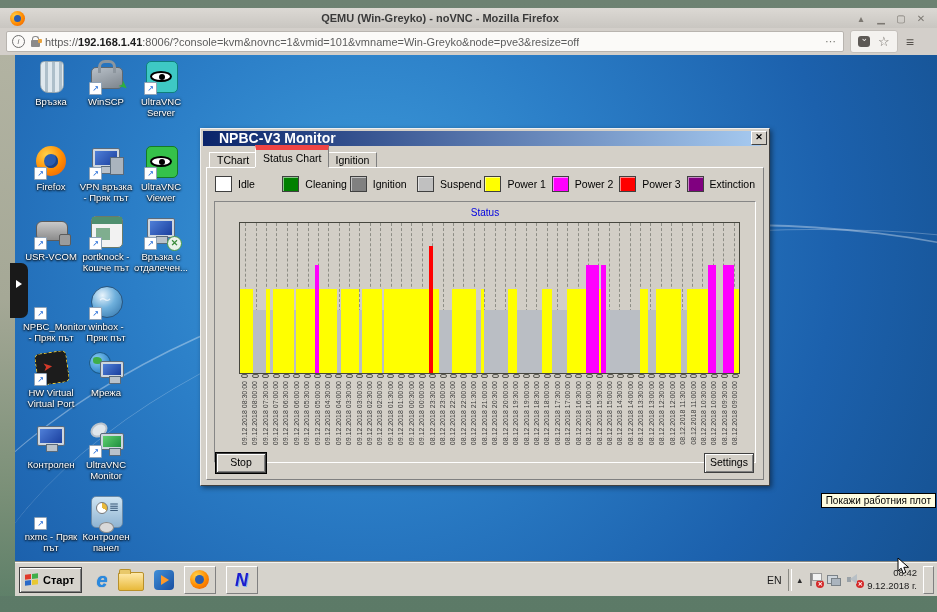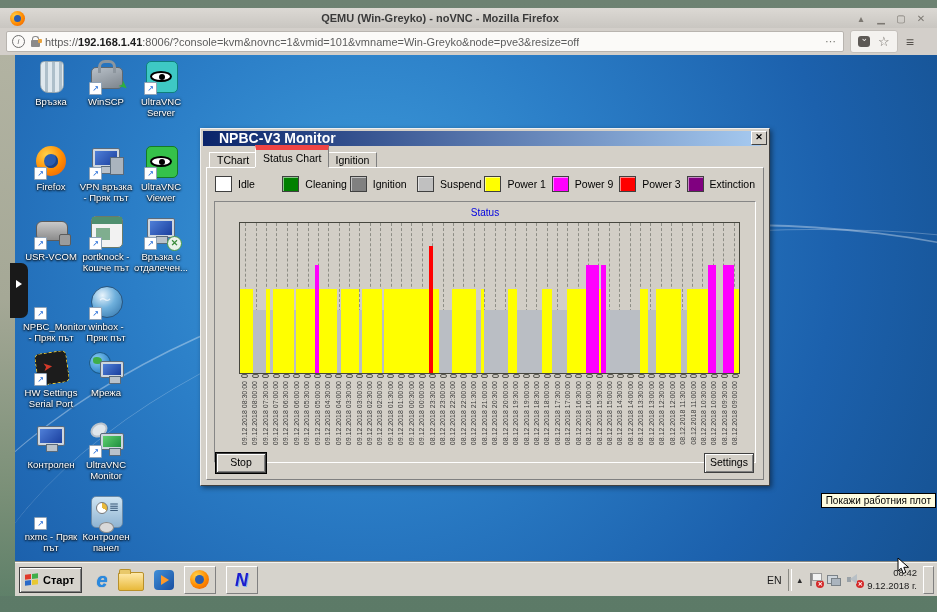--- a/index.html
+++ b/index.html
@@ -322,21 +322,21 @@
           </div>
           <div class="dlabel">winbox - Пряк път</div>
         </div>
 
         <div class="dicon" style="left: 8px; top: 296px;">
           <div class="glyph k-hwvsp">
             <div class="kbox"></div>
 
             <span class="sc arrow">↗</span>
           </div>
-          <div class="dlabel">HW Settings Serial Port</div>
+          <div class="dlabel">HW Virtual Virtual Port</div>
         </div>
 
         <div class="dicon" style="left: 63px; top: 296px;">
           <div class="glyph k-network">
             <div class="globe"></div>
             <div class="kbox"></div>
             <div class="mon"></div>
 
           </div>
           <div class="dlabel">Мрежа</div>
@@ -462,21 +462,21 @@
             <span class="leg-label">Suspend</span>
           </div>
 
           <div class="leg-item">
             <span class="leg-swatch" style="background-color: rgb(255, 255, 0);"></span>
             <span class="leg-label">Power 1</span>
           </div>
 
           <div class="leg-item">
             <span class="leg-swatch" style="background-color: rgb(255, 0, 255);"></span>
-            <span class="leg-label">Power 9</span>
+            <span class="leg-label">Power 2</span>
           </div>
 
           <div class="leg-item">
             <span class="leg-swatch" style="background-color: rgb(255, 0, 0);"></span>
             <span class="leg-label">Power 3</span>
           </div>
 
           <div class="leg-item">
             <span class="leg-swatch" style="background-color: rgb(128, 0, 128);"></span>
             <span class="leg-label">Extinction</span>

